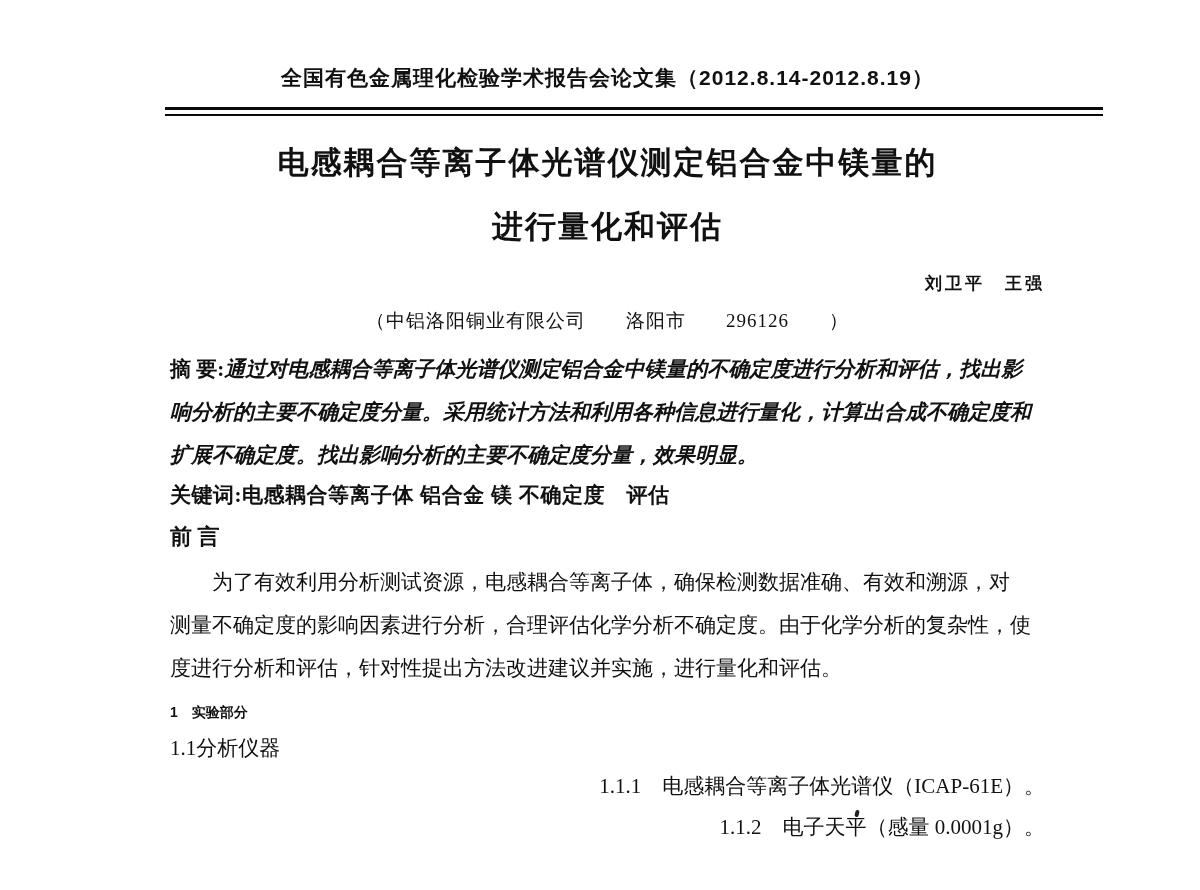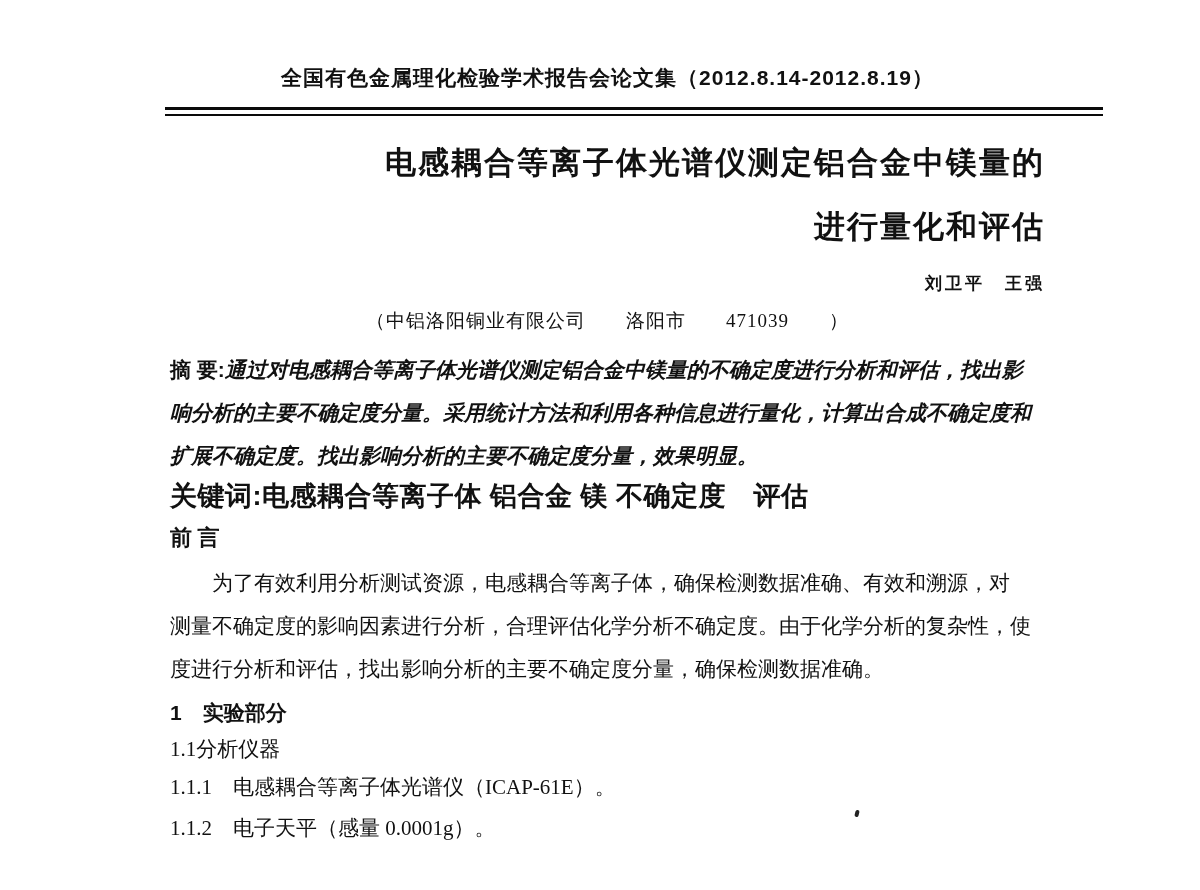--- a/index.html
+++ b/index.html
@@ -34,21 +34,21 @@
       margin-left: -5px;
       width: 938px;
       height: 4px;
       border-top: 3px solid #0a0a0a;
       border-bottom: 2px solid #0a0a0a;
     }
     .title {
       font-family: "Liberation Sans", "DejaVu Sans", sans-serif;
       font-weight: bold;
       font-size: 31px;
-      text-align: right;
+      text-align: center;
       letter-spacing: 2px;
       line-height: 38px;
       white-space: nowrap;
     }
     .title-1 { margin-top: 28px; }
     .title-2 { margin-top: 26px; }
     .authors {
       margin-top: 26px;
       text-align: right;
       font-size: 17px;
@@ -64,53 +64,54 @@
     .body-text {
       font-size: 21px;
       line-height: 43px;
       text-align: justify;
     }
     .abstract-block { margin-top: 14px; }
     .abstract-content { font-style: italic; font-weight: bold; }
     .b-label {
       font-style: normal;
       font-weight: bold;
-      font-family: Liberation Sans, sans-serif;
+      font-family: Liberation Serif, serif;
     }
     .keywords-line {
-      font-size: 27px;
+      font-size: 21px;
       line-height: 36px;
       font-weight: bold;
       font-family: "Liberation Sans", "DejaVu Sans", sans-serif;
       letter-spacing: 0.5px;
     }
     .section-heading {
       margin-top: 6px;
       font-size: 22px;
       line-height: 36px;
       font-weight: bold;
       font-family: Liberation Serif, serif;
     }
     .intro-para { margin-top: 6px; }
     .indent { text-indent: 2em; }
     .num-heading {
       margin-top: 4px;
-      font-size: 21px;
+      font-size: 14px;
       line-height: 36px;
       font-weight: bold;
       font-family: "Liberation Sans", "DejaVu Sans", sans-serif;
     }
     .sub-heading {
       font-size: 21px;
       line-height: 36px;
       font-weight: normal;
     }
     .item-line {
       font-size: 21px;
       line-height: 41px;
+      text-align: right;
     }
     .speck {
       position: absolute;
       left: 855px; top: 810px;
       width: 4px; height: 7px;
       background: #222222;
       border-radius: 2px;
       transform: rotate(15deg);
     }
   </style>
@@ -123,40 +124,40 @@
     <div class="header-line">全国有色金属理化检验学术报告会论文集（2012.8.14-2012.8.19）</div>
 
     <div class="double-rule"></div>
 
     <div class="title title-1">电感耦合等离子体光谱仪测定铝合金中镁量的</div>
 
     <div class="title title-2">进行量化和评估</div>
 
     <div class="authors">刘卫平　王强</div>
 
-    <div class="affiliation">（中铝洛阳铜业有限公司　　洛阳市　　471039　　）</div>
+    <div class="affiliation">（中铝洛阳铜业有限公司　　洛阳市　　296126　　）</div>
 
     <div class="body-text abstract-block">
       <div>
         <span class="b-label">摘 要:</span><span class="abstract-content">通过对电感耦合等离子体光谱仪测定铝合金中镁量的不确定度进行分析和评估，找出影</span>
       </div>
       <div class="abstract-content">响分析的主要不确定度分量。采用统计方法和利用各种信息进行量化，计算出合成不确定度和</div>
       <div class="abstract-content">扩展不确定度。找出影响分析的主要不确定度分量，效果明显。</div>
     </div>
 
     <div class="keywords-line">
       <span class="b-label">关键词:</span><span>电感耦合等离子体 铝合金 镁 不确定度　评估</span>
     </div>
 
     <div class="section-heading">前 言</div>
 
     <div class="body-text intro-para">
       <div class="indent">为了有效利用分析测试资源，电感耦合等离子体，确保检测数据准确、有效和溯源，对</div>
       <div>测量不确定度的影响因素进行分析，合理评估化学分析不确定度。由于化学分析的复杂性，使</div>
-      <div>度进行分析和评估，找出影响分析的主要不确定度分量，确保检测数据准确。</div>
+      <div>度进行分析和评估，针对性提出方法改进建议并实施，进行量化和评估。</div>
     </div>
 
     <div class="num-heading">1　实验部分</div>
 
     <div class="sub-heading">1.1分析仪器</div>
 
     <div class="item-line">1.1.1　电感耦合等离子体光谱仪（ICAP-61E）。</div>
 
     <div class="item-line">1.1.2　电子天平（感量 0.0001g）。</div>
 

